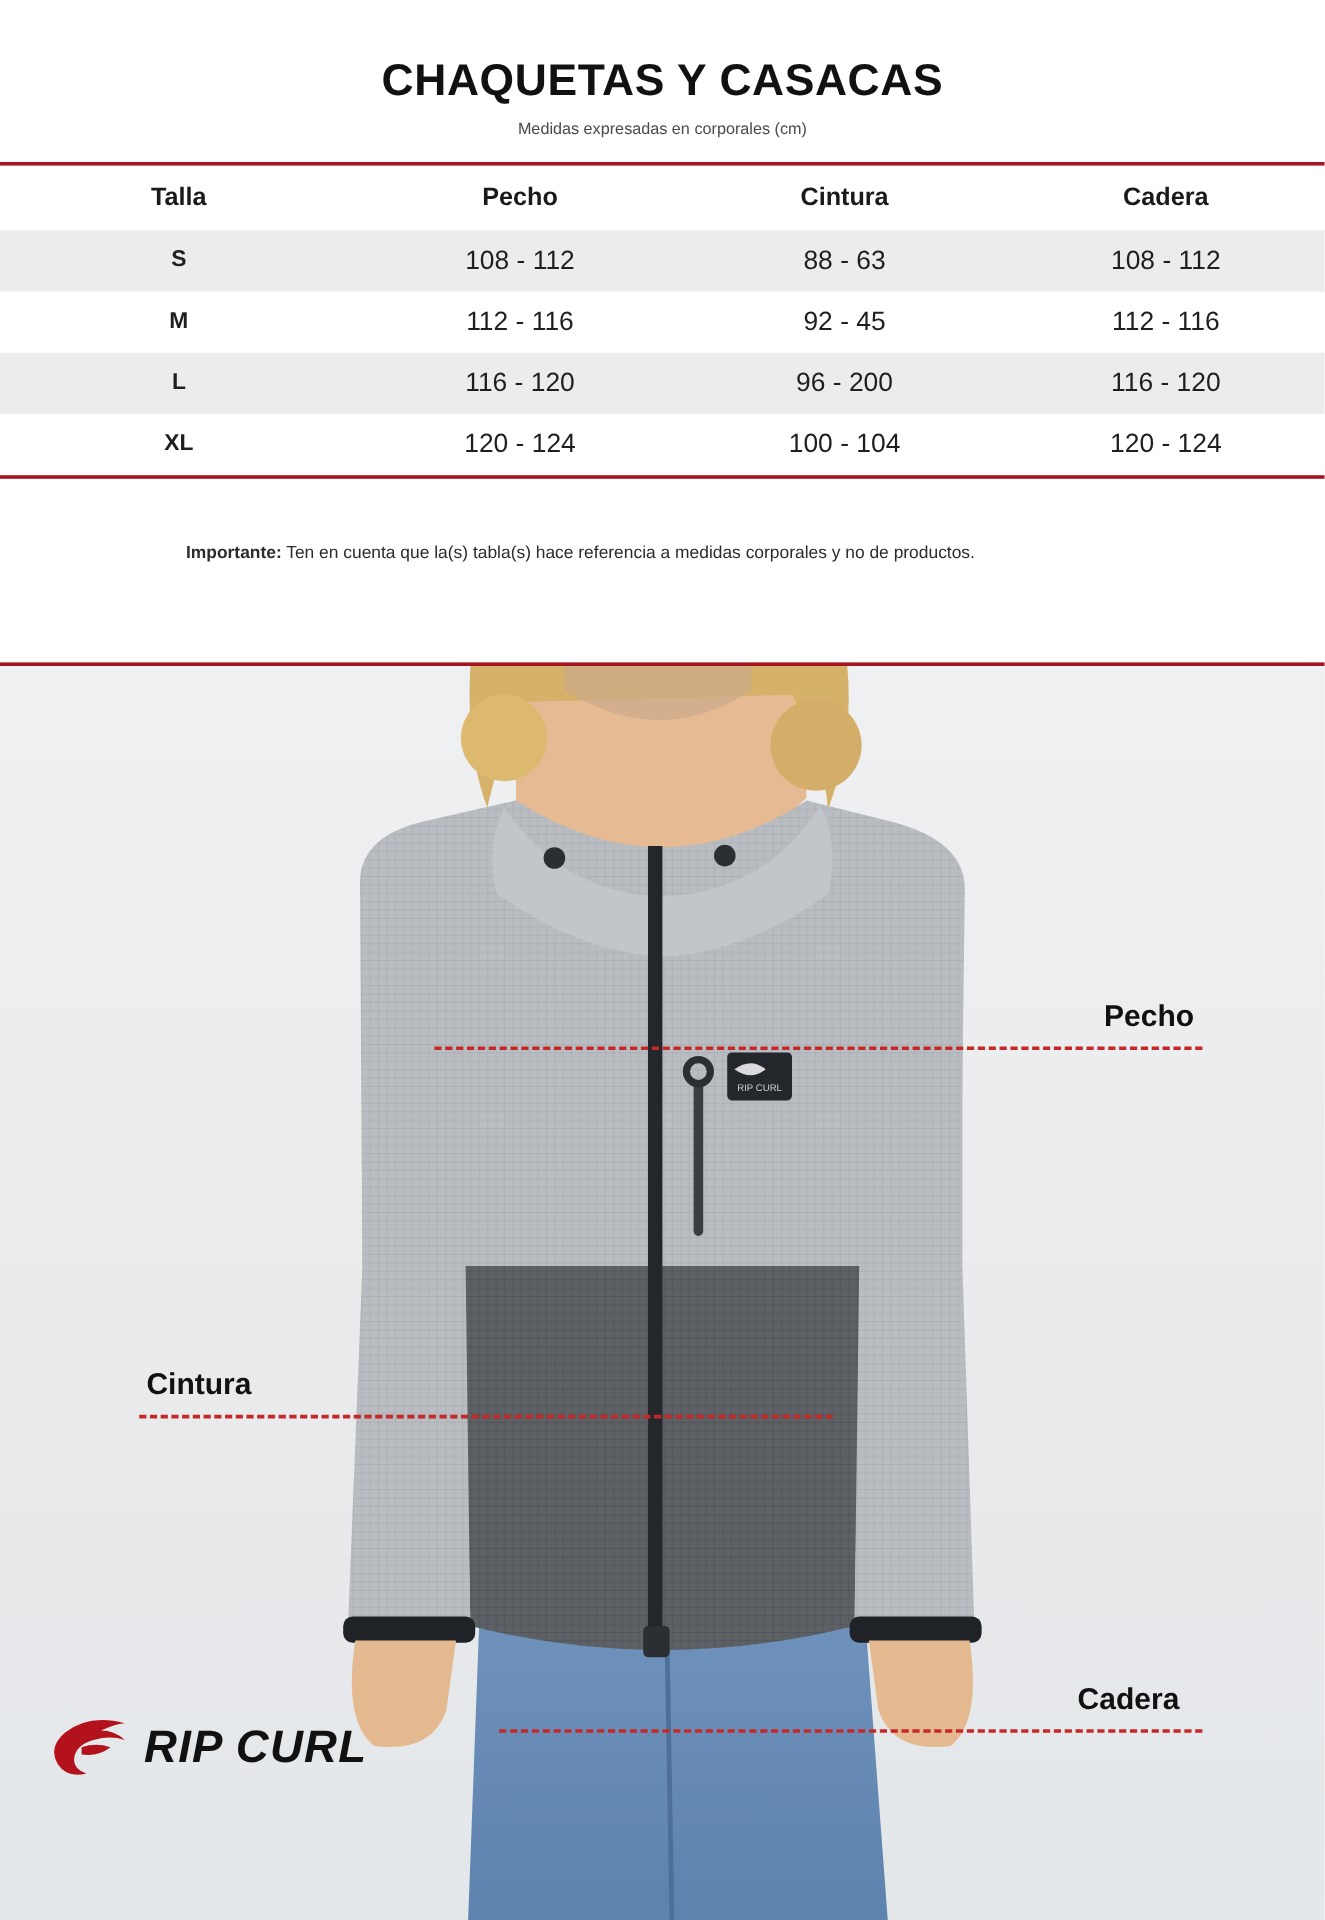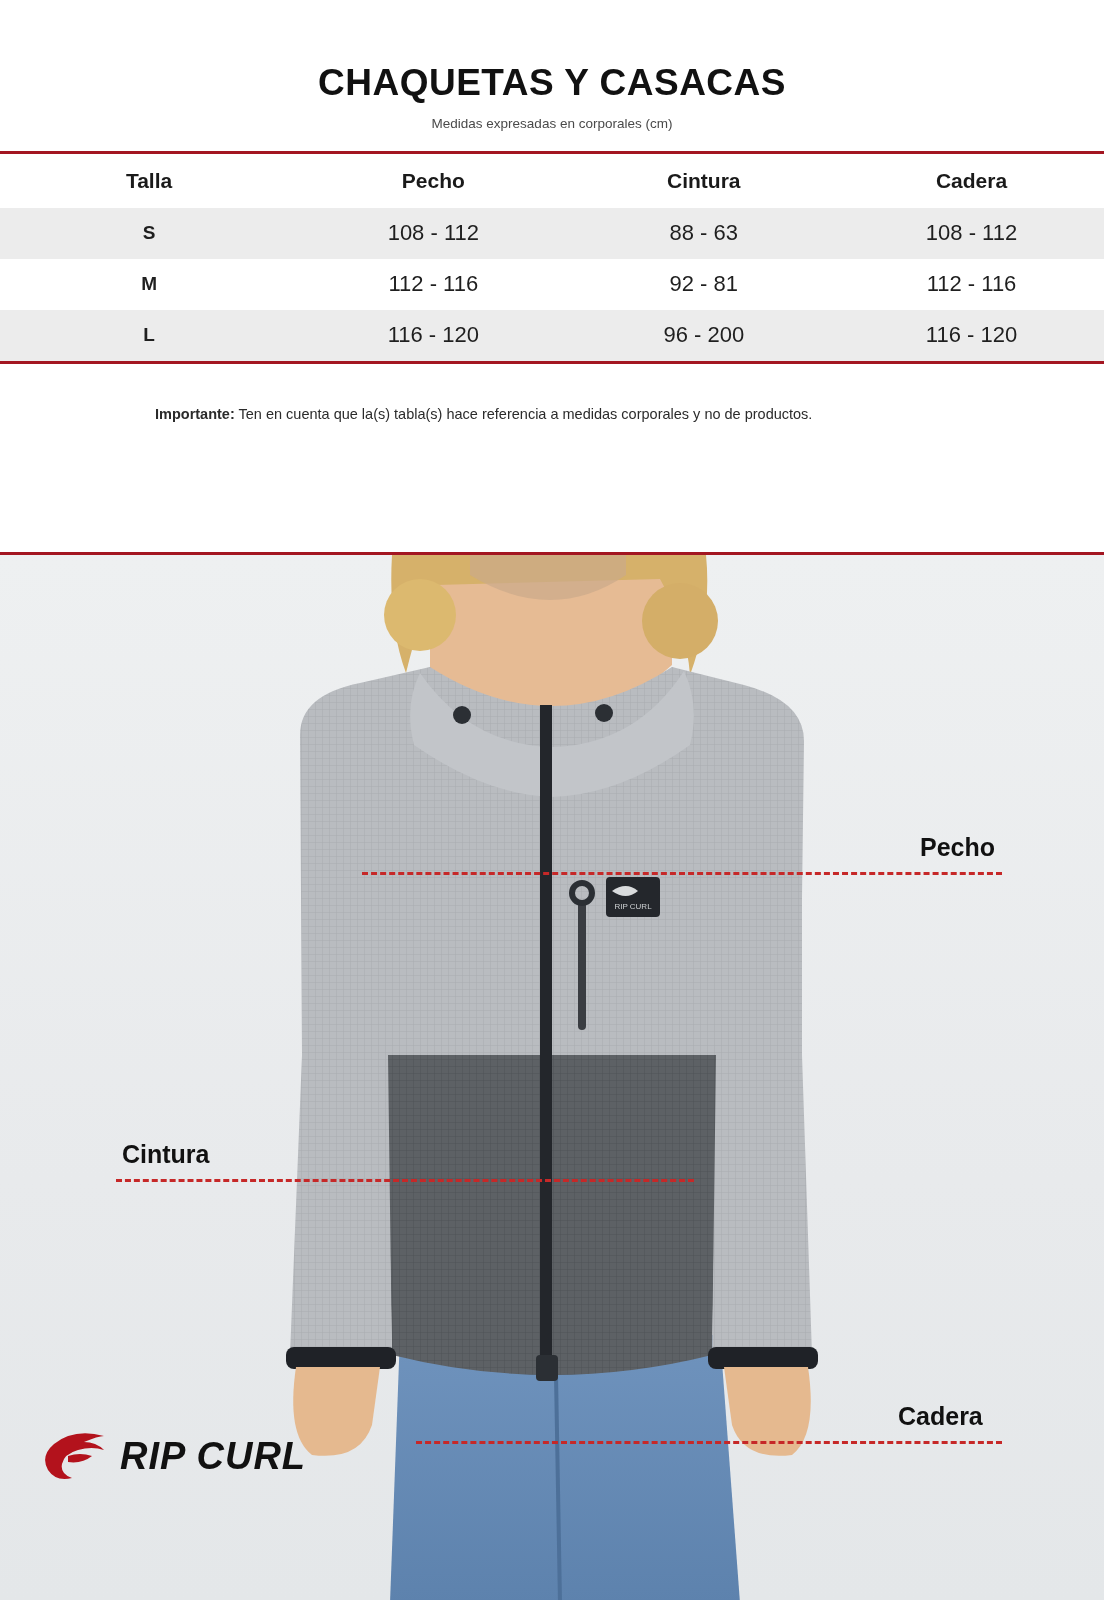--- a/index.html
+++ b/index.html
@@ -12,21 +12,21 @@
   .page {
     position: relative;
     width: 1104px;
     height: 1600px;
     overflow: hidden;
     background: #ffffff;
   }
 
   
   .header {
-    padding-top: 62px;
+    padding-top: 46px;
     text-align: center;
   }
   .title {
     font-size: 37px;
     font-weight: bold;
     letter-spacing: 0.5px;
     color: #111111;
     line-height: 1.15;
   }
   .subtitle {
@@ -73,21 +73,21 @@
     font-size: 22px;
     color: #1f1f1f;
   }
   col.c1 { width: 27%; }
   col.c2 { width: 24.5%; }
   col.c3 { width: 24.5%; }
   col.c4 { width: 24%; }
 
   
   .note {
-    margin-top: 40px;
+    margin-top: 52px;
     padding-left: 155px;
     font-size: 14.5px;
     color: #2b2b2b;
     line-height: 1.4;
   }
   .note b { font-weight: bold; }
 
   
   .photo {
     position: absolute;
@@ -169,28 +169,34 @@
       <tbody>
         <tr class="alt">
           <td class="size-cell">S</td>
           <td>108 - 112</td>
           <td>88 - 63</td>
           <td>108 - 112</td>
         </tr>
         <tr>
           <td class="size-cell">M</td>
           <td>112 - 116</td>
-          <td>92 - 81</td>
+          <td>92 - 45</td>
           <td>112 - 116</td>
         </tr>
         <tr class="alt">
           <td class="size-cell">L</td>
           <td>116 - 120</td>
           <td>96 - 200</td>
           <td>116 - 120</td>
+        </tr>
+        <tr>
+          <td class="size-cell">XL</td>
+          <td>120 - 124</td>
+          <td>100 - 104</td>
+          <td>120 - 124</td>
         </tr>
       </tbody>
     </table>
   </div>
 
   <div class="note">
     <b>Importante:</b><span> Ten en cuenta que la(s) tabla(s) hace referencia a medidas corporales y no de productos.</span>
   </div>
 
   <div class="photo">

